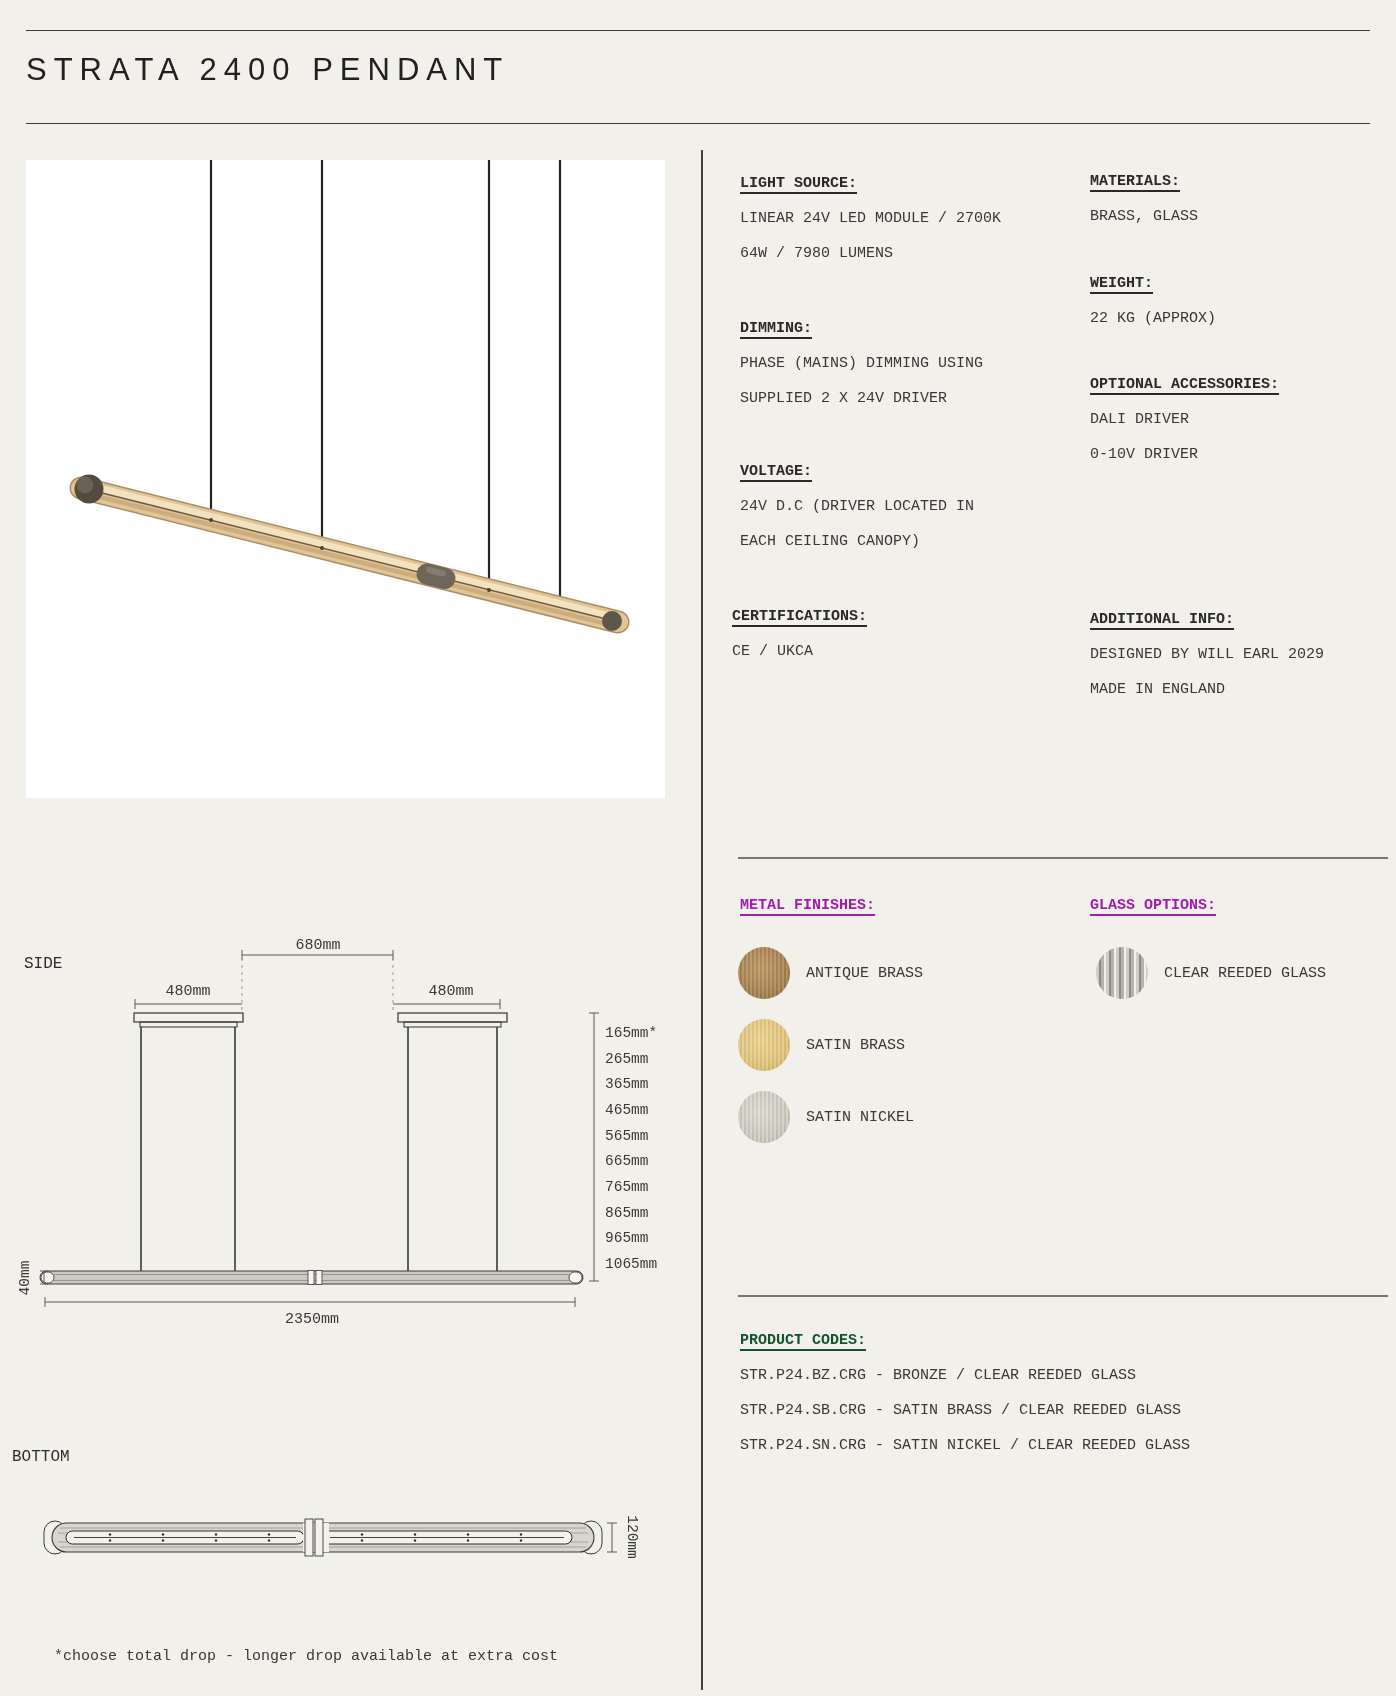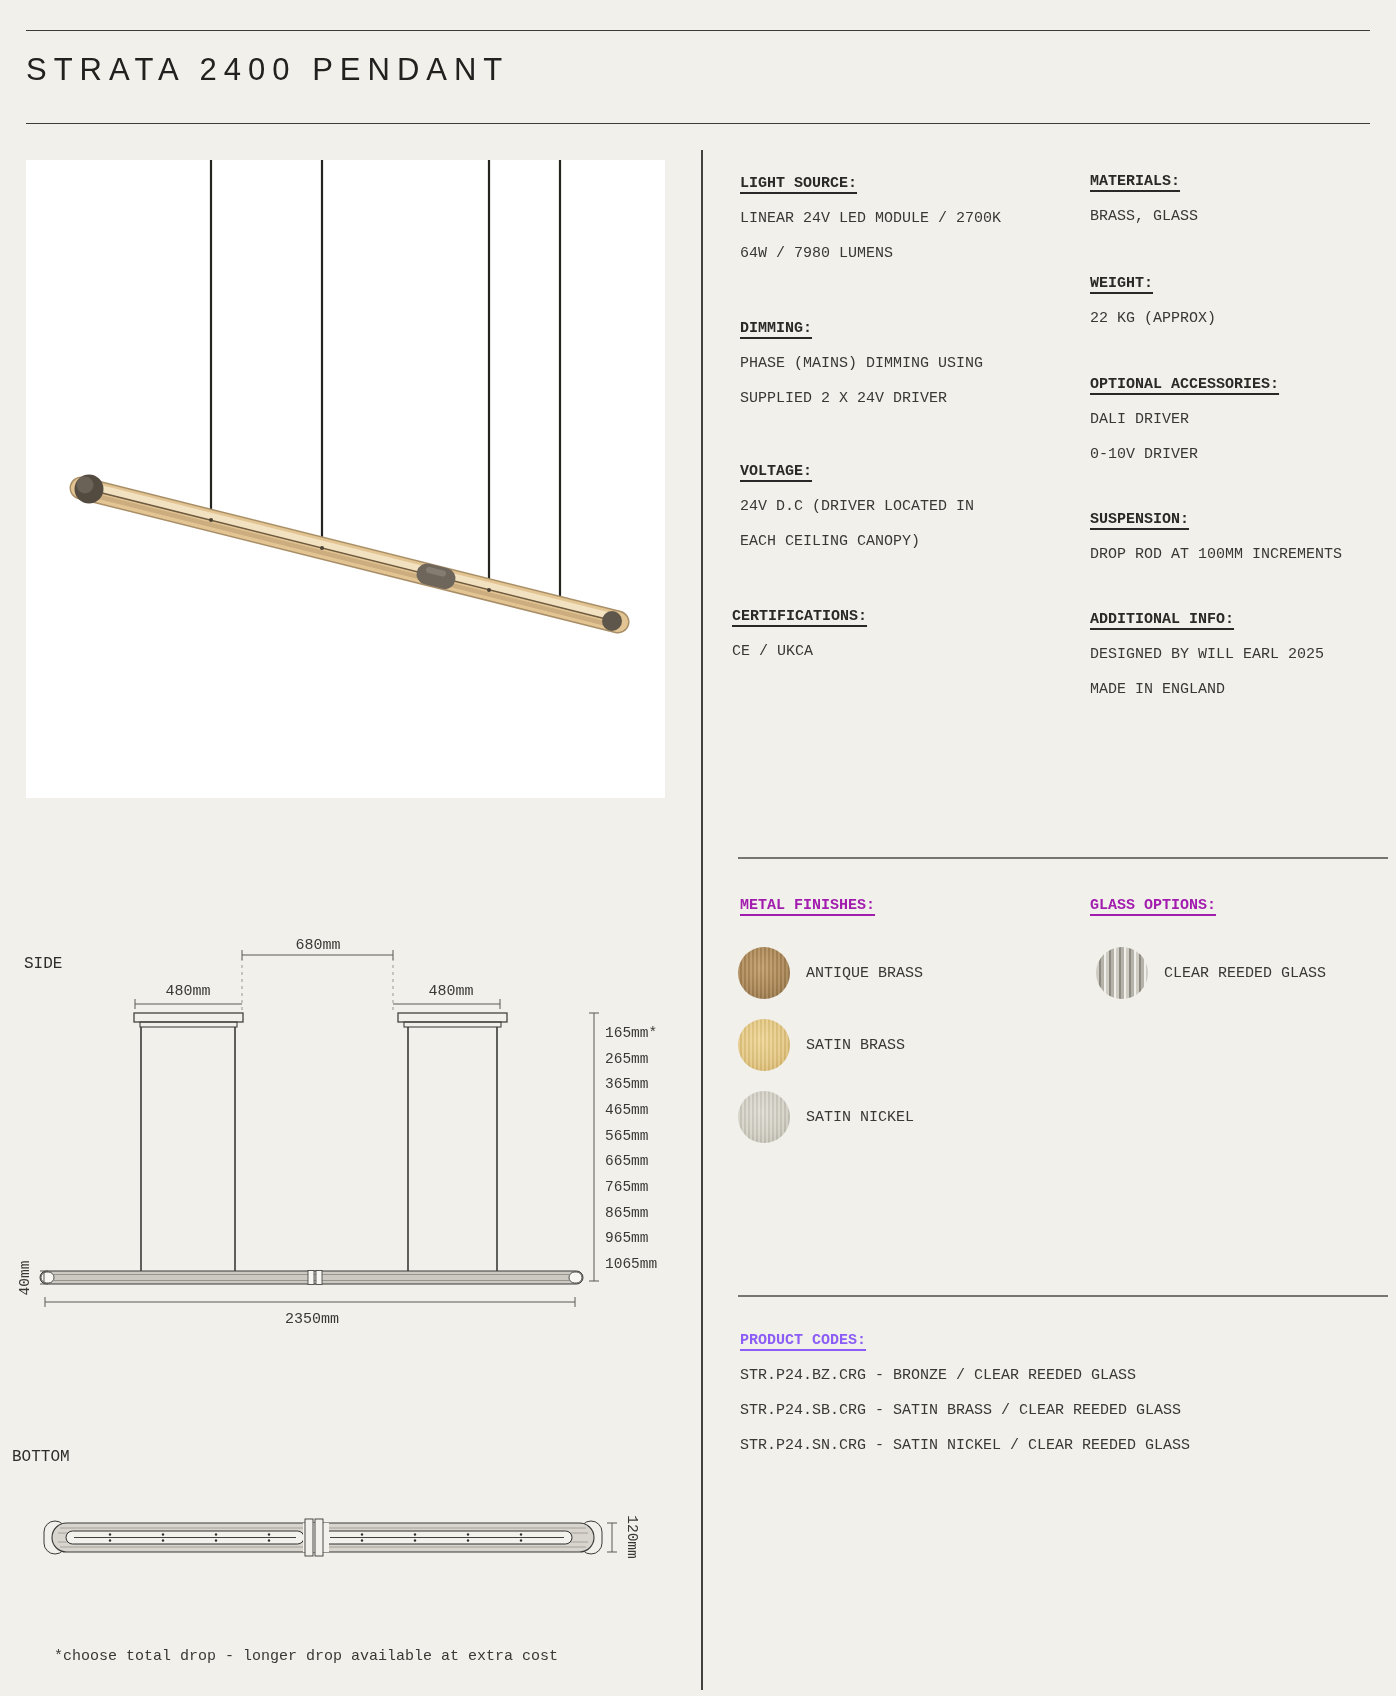--- a/index.html
+++ b/index.html
@@ -37,21 +37,21 @@
      radial-gradient(circle at 45% 40%, #55463a 0%, #433629 60%, #322719 100%);}
   .sw-satin-brass{background:
      repeating-linear-gradient(90deg,rgba(255,255,255,.14) 0 2px,rgba(0,0,0,.05) 2px 4px),
      radial-gradient(circle at 45% 40%, #efd592 0%, #e3c57e 55%, #cfae62 100%);}
   .sw-satin-nickel{background:
      repeating-linear-gradient(90deg,rgba(255,255,255,.16) 0 2px,rgba(0,0,0,.06) 2px 4px),
      radial-gradient(circle at 45% 40%, #dedbd2 0%, #d0cdc2 55%, #bab6aa 100%);}
   .sw-reeded-glass{background:
      repeating-linear-gradient(90deg,#cfccc4 0 3px,#8e8b82 3px 5px,#b5b2a9 5px 8px,#f0efe9 8px 10px);}
 
-  .codes-heading{position:absolute;left:740px;top:1323px;font-size:15px;line-height:35px;font-weight:700;color:#8b5cf6;
+  .codes-heading{position:absolute;left:740px;top:1323px;font-size:15px;line-height:35px;font-weight:700;color:#14532d;
     text-decoration:underline;text-underline-offset:5px;text-decoration-thickness:1.5px;white-space:nowrap;}
   .codes-list{position:absolute;left:740px;top:1358px;font-size:15px;line-height:35px;white-space:nowrap;color:#3a3835;}
 
   svg text{font-family:"Liberation Mono","DejaVu Sans Mono",monospace;fill:#3a3835;}
   svg .lbl{font-size:15px;}
   svg .lbl-big{font-size:16px;fill:#2e2d2b;}
   svg .lbl-sm{font-size:14.5px;}
   .dline{stroke:#5b5954;stroke-width:1;}
   .dashed{stroke:#9a978f;stroke-width:1;stroke-dasharray:3 4;}
   .draw{stroke:#44423e;fill:none;}
@@ -125,27 +125,23 @@
   </div>
   <div class="spec-section" style="left:1090px;top:250px">
     <div class="spec-heading">WEIGHT:</div>
     <div>22 KG (APPROX)</div>
   </div>
   <div class="spec-section" style="left:1090px;top:351px">
     <div class="spec-heading">OPTIONAL ACCESSORIES:</div>
     <div>DALI DRIVER</div>
     <div>0-10V DRIVER</div>
   </div>
-  <div class="spec-section" style="left:1090px;top:486px">
-    <div class="spec-heading">SUSPENSION:</div>
-    <div>DROP ROD AT 100MM INCREMENTS</div>
-  </div>
   <div class="spec-section" style="left:1090px;top:586px">
     <div class="spec-heading">ADDITIONAL INFO:</div>
-    <div>DESIGNED BY WILL EARL 2025</div>
+    <div>DESIGNED BY WILL EARL 2029</div>
     <div>MADE IN ENGLAND</div>
   </div>
 
   <div class="hrule" style="top:857px"></div>
 
   <div class="swatch-heading" style="left:740px;top:888px">METAL FINISHES:</div>
   <div class="swatch-col" style="left:738px;top:937px">
     <div class="swatch-row">
       <div class="swatch sw-antique-brass"></div>
       <div class="swatch-label">ANTIQUE BRASS</div>

